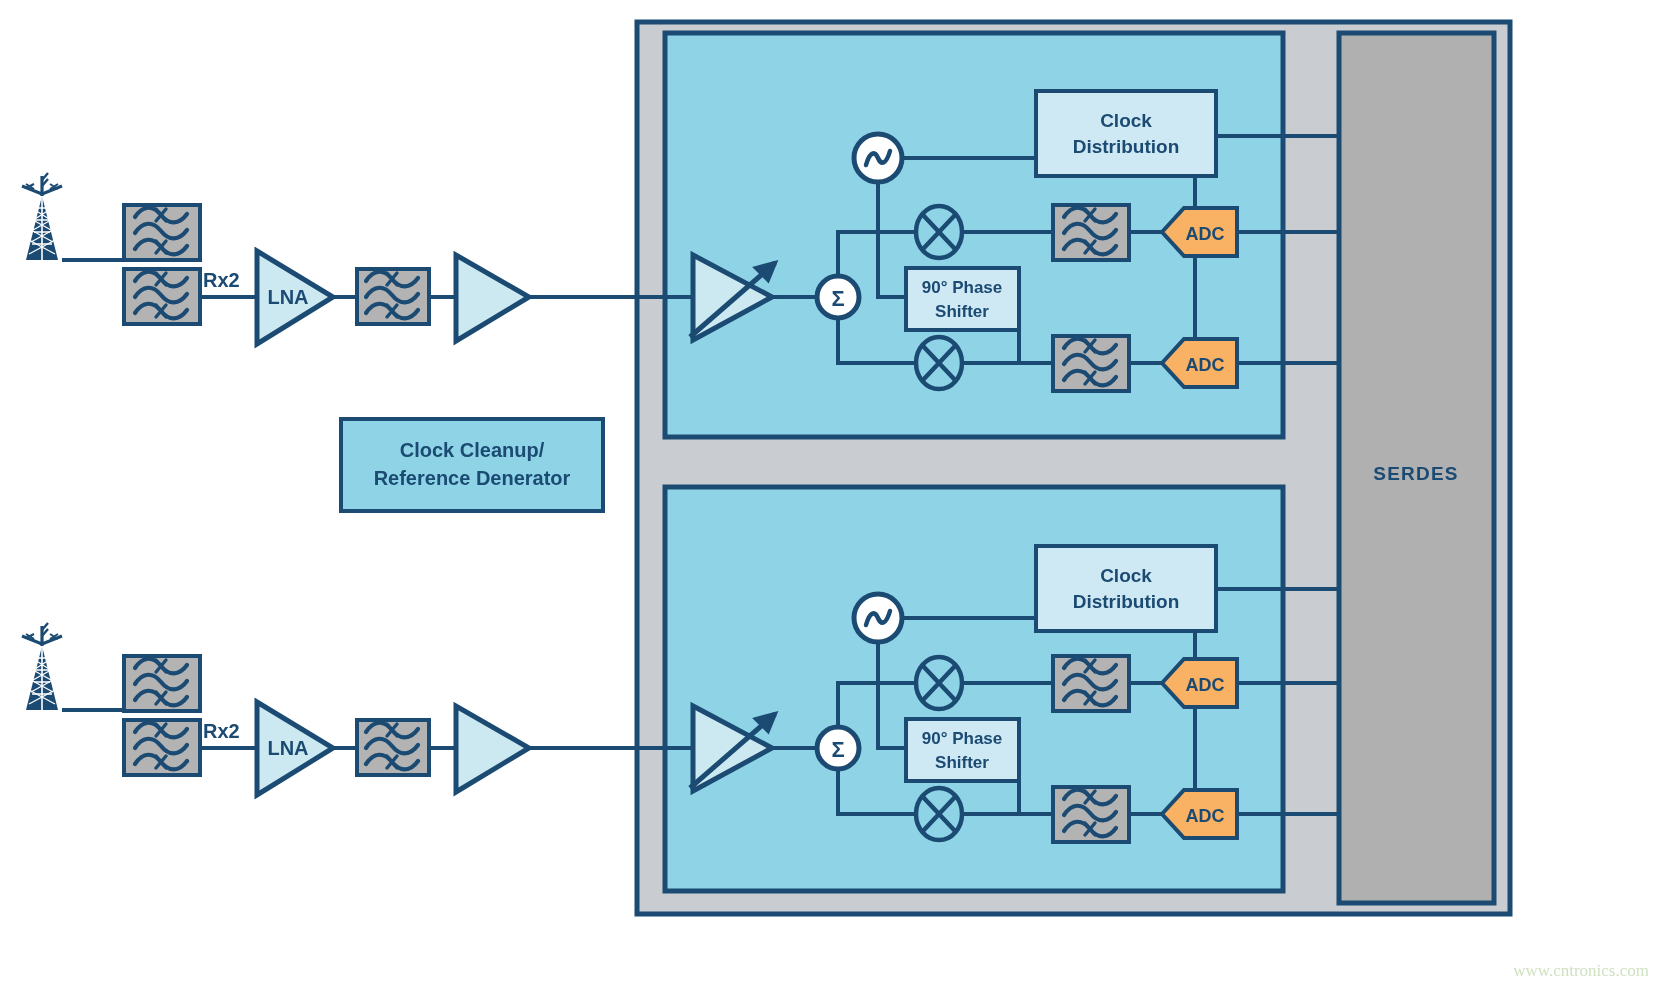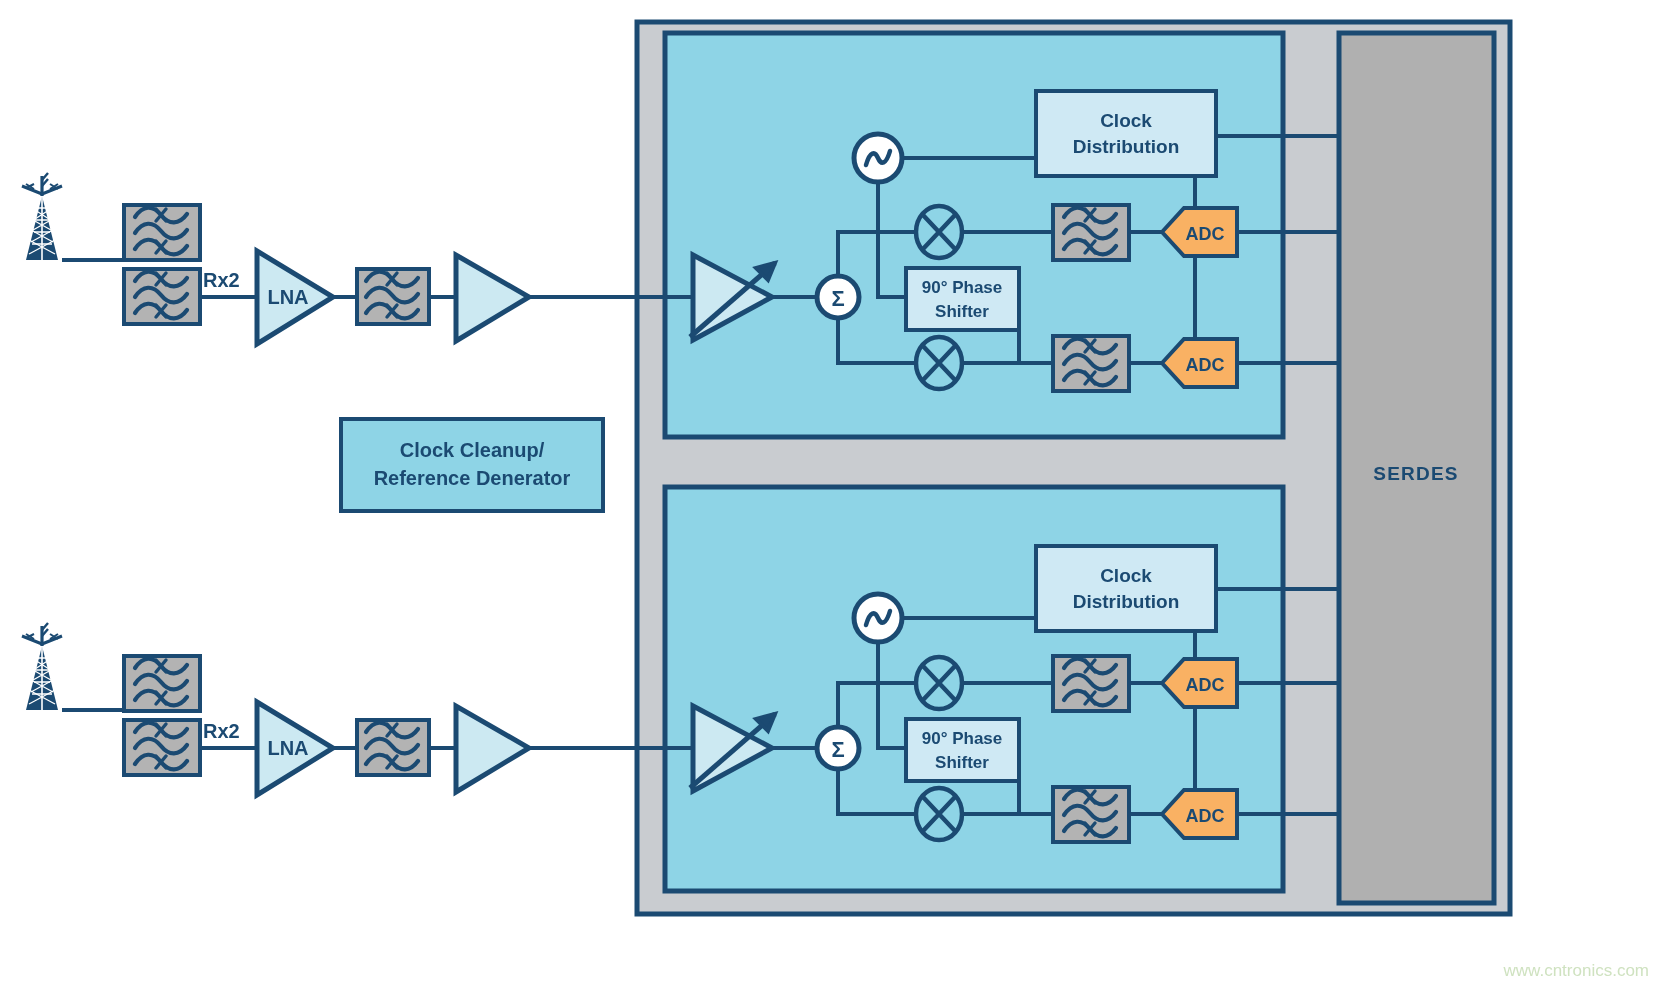--- a/index.html
+++ b/index.html
@@ -2,21 +2,21 @@
 <html><head>
 <meta charset="utf-8">
 <style>
   html,body{margin:0;padding:0;background:#ffffff;}
   body{width:1663px;height:987px;overflow:hidden;
        font-family:"Liberation Sans","DejaVu Sans",sans-serif;}
   #stage{position:relative;width:1663px;height:987px;background:#fff;}
   svg{display:block;}
   .blk-label{font-weight:bold;fill:#1b4a72;}
   .watermark{position:absolute;right:14px;bottom:6px;font-size:17px;
-             color:#cfe2c0;font-family:Liberation Sans, sans-serif;}
+             color:#cfe2c0;font-family:Liberation Serif, serif;}
 </style>
 </head>
 <body>
 
 <div id="stage">
 
 <svg width="1663" height="987" viewBox="0 0 1663 987">
 
   <defs>
 

